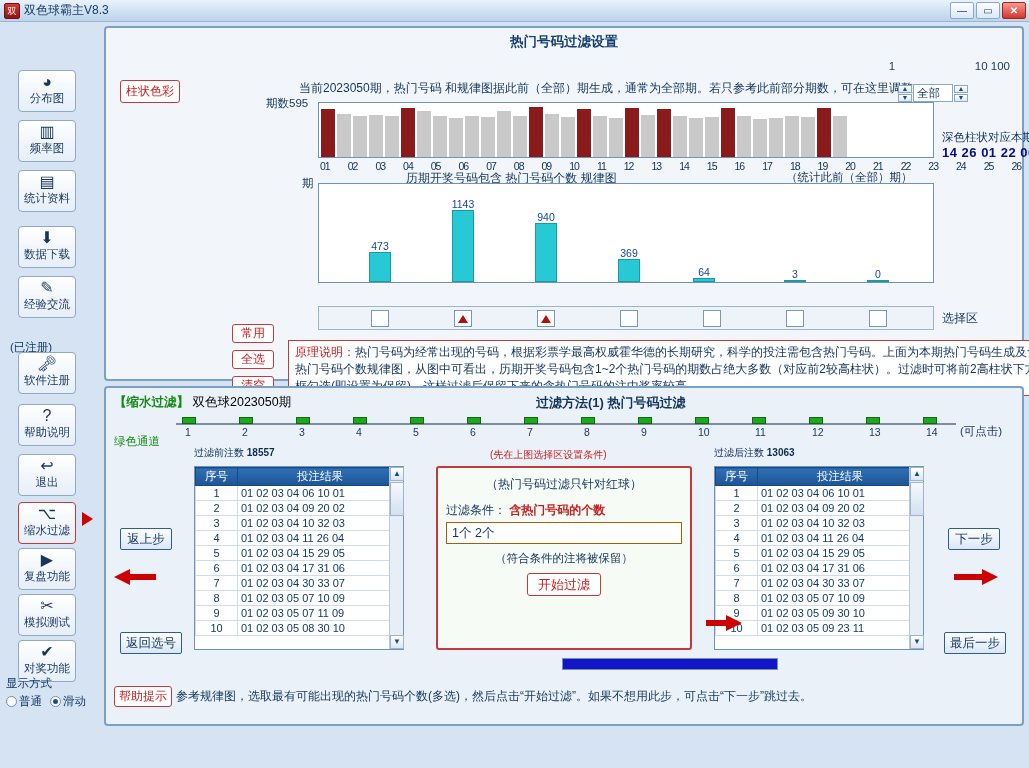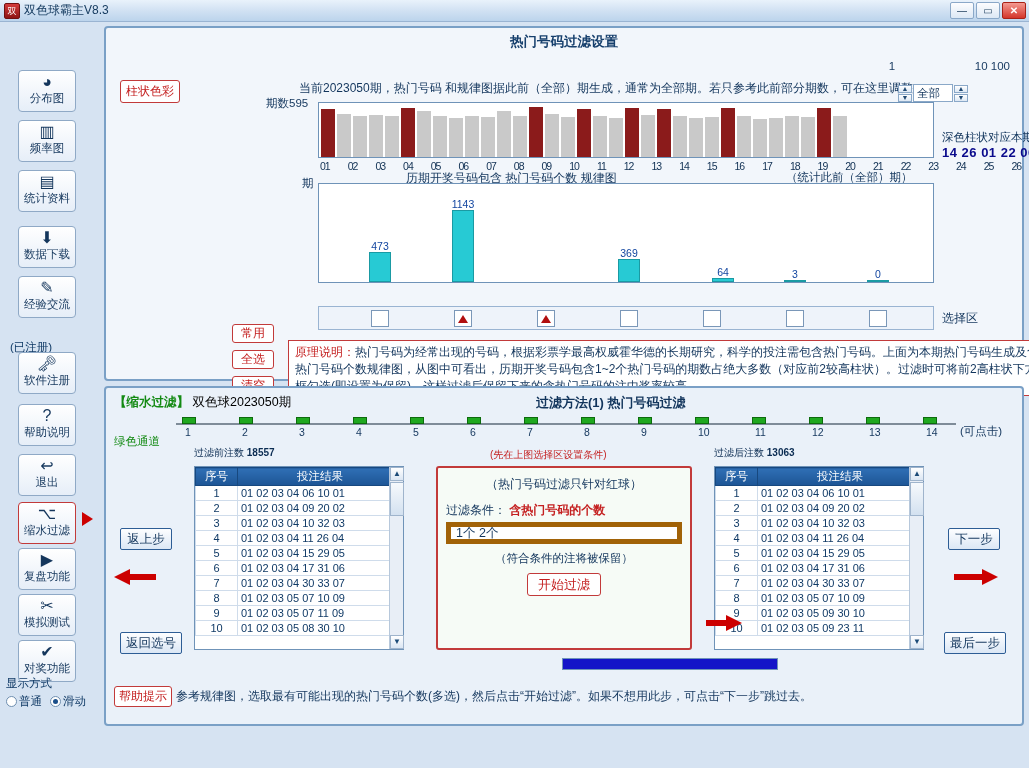--- a/index.html
+++ b/index.html
@@ -156,21 +156,21 @@
   
   .center-box {
     position:absolute; left:330px; top:78px; width:256px; height:184px;
     border:2px solid #c23a3a; background:#f6fbf6; border-radius:3px;
   }
   .cb-line { text-align:center; font-size:12px; color:#12355c; margin-top:6px;}
   .cb-line .hot { color:#0a0a8c; font-weight:bold; }
   .cb-cond { font-size:12px; color:#12355c; margin:9px 0 3px 8px;}
   .cb-cond b { color:#c42020;}
   .cb-input {
-    margin:0 8px; height:22px; border:5px solid #a16207; background:#fff;
+    margin:0 8px; height:22px; border:1px solid #a16207; background:#fff;
     font-size:12.5px; color:#12355c; display:flex; align-items:center; padding:0 5px;
   }
   .cb-keep { text-align:center; font-size:11.5px; color:#12355c; margin-top:7px;}
   .start-btn {
     margin:7px auto 0; width:74px; height:23px; border:1px solid #c23a3a; background:#fff;
     color:#c42020; font-size:13px; text-align:center; line-height:21px; border-radius:3px;
   }
   .arrow-r {
     position:absolute; height:0;width:0;
     border-top:8px solid transparent;border-bottom:8px solid transparent;border-left:16px solid #cc0000;
@@ -377,25 +377,29 @@
   <div id="chart2">
     <div class="c2bars" id="bars2">
         <div class="c2col" style="left: 24px;">
           <div class="c2val">473</div>
           <div class="c2bar" style="height: 30px;"></div>
         </div>
         <div class="c2col" style="left: 107px;">
           <div class="c2val">1143</div>
           <div class="c2bar" style="height: 72px;"></div>
         </div>
+        <div class="c2col" style="left: 190px;">
+          <div class="c2val">940</div>
+          <div class="c2bar" style="height: 59px;"></div>
+        </div>
         <div class="c2col" style="left: 273px;">
           <div class="c2val">369</div>
           <div class="c2bar" style="height: 23px;"></div>
         </div>
-        <div class="c2col" style="left: 367px;">
+        <div class="c2col" style="left: 348px;">
           <div class="c2val">64</div>
           <div class="c2bar" style="height: 4px;"></div>
         </div>
         <div class="c2col" style="left: 439px;">
           <div class="c2val">3</div>
           <div class="c2bar" style="height: 0px;"></div>
         </div>
         <div class="c2col" style="left: 522px;">
           <div class="c2val">0</div>
           <div class="c2bar" style="height: 0px;"></div>

